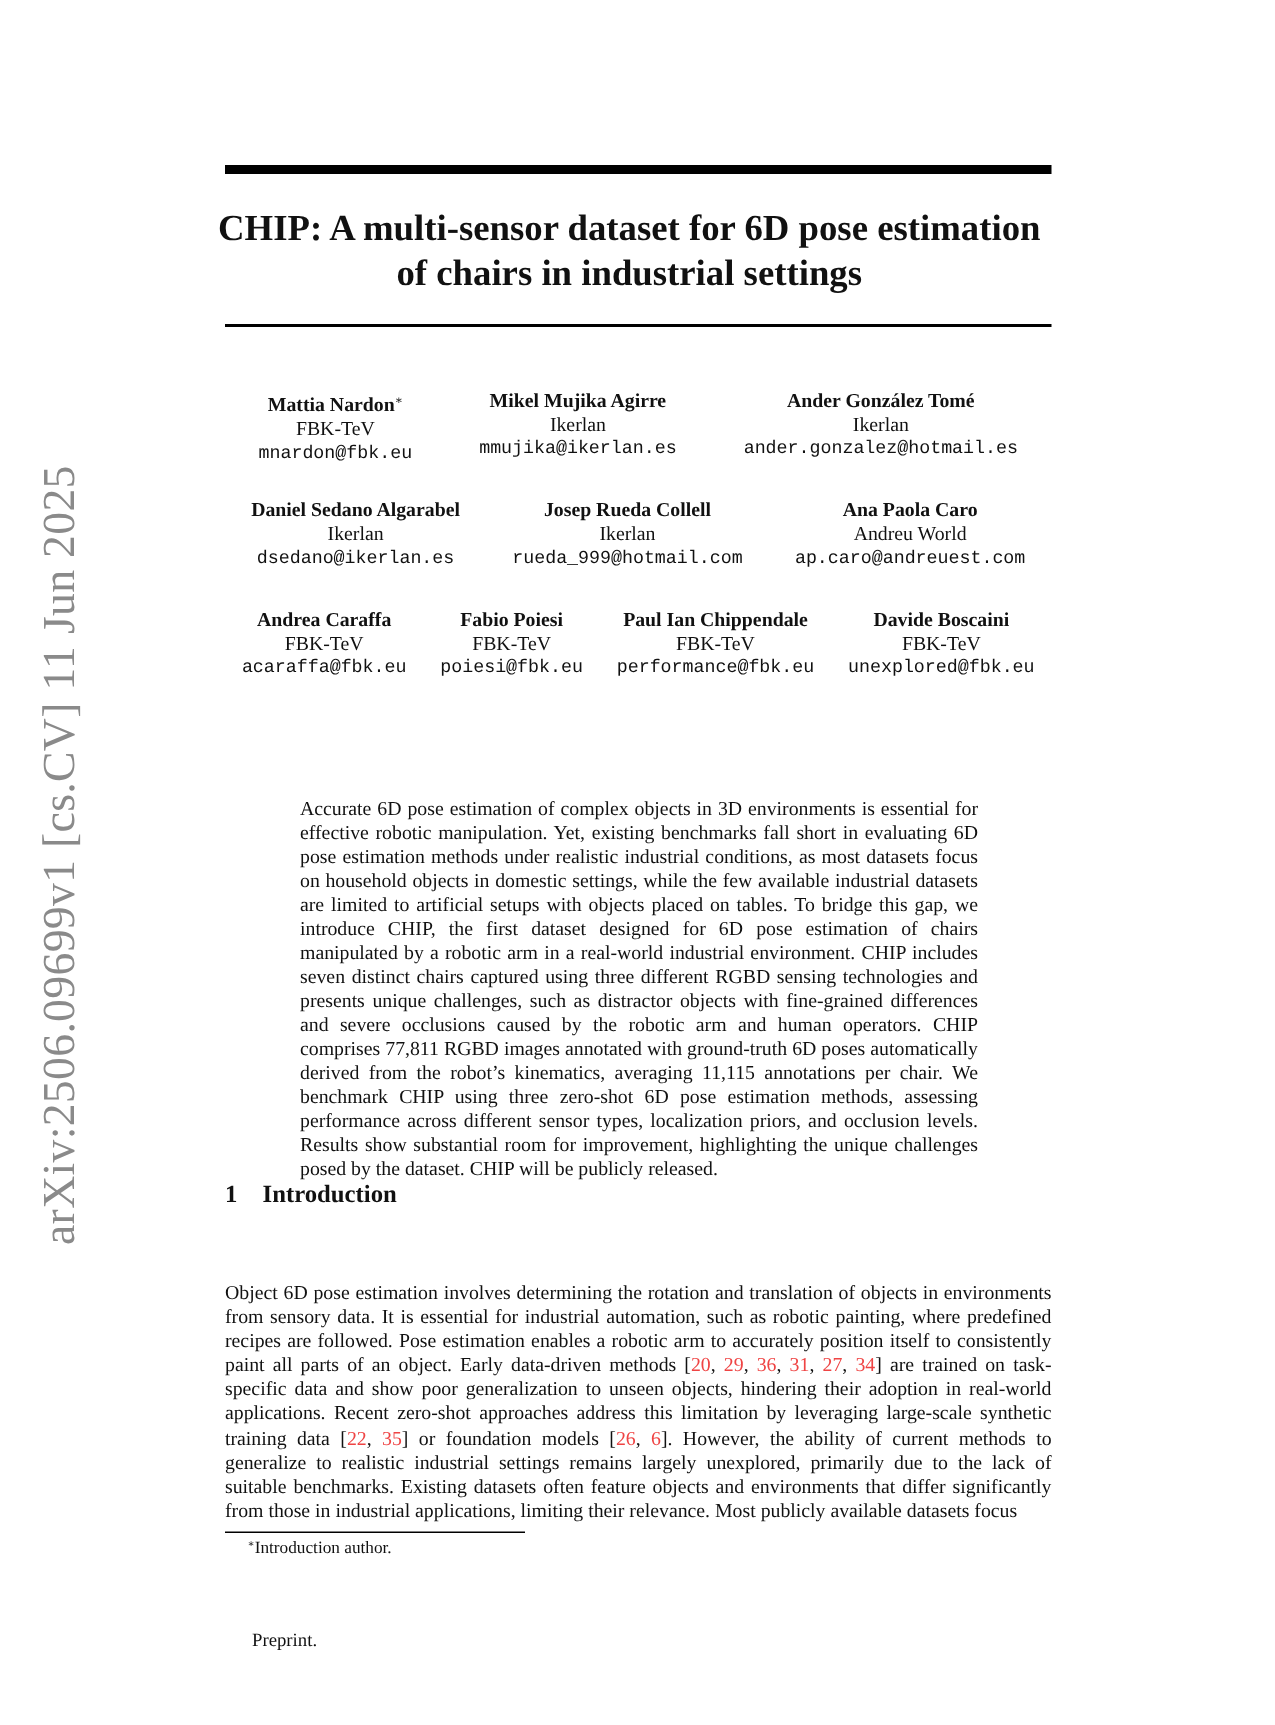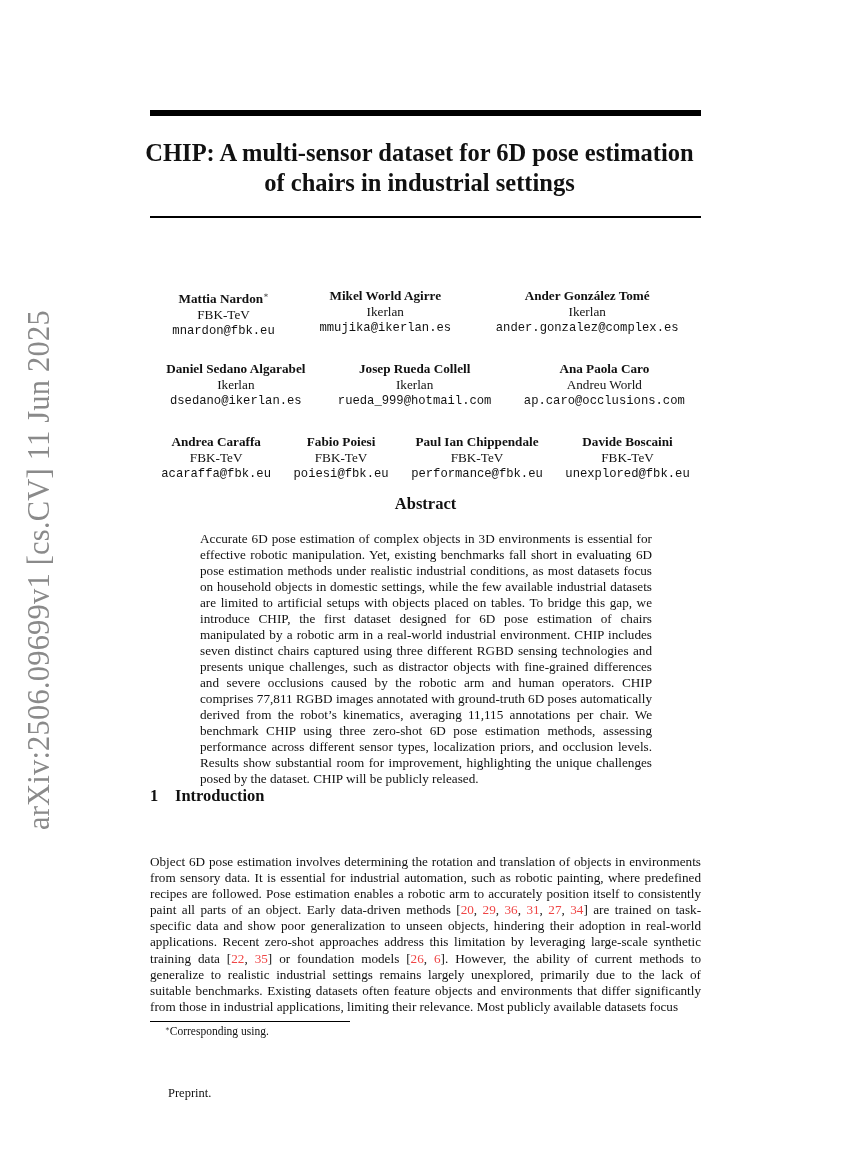--- a/index.html
+++ b/index.html
@@ -20,21 +20,21 @@
   .rule-top { position: absolute; left: 150px; top: 110px; width: 551px; height: 6px; background: #000; }
   .rule-bottom { position: absolute; left: 150px; top: 216px; width: 551px; height: 2px; background: #000; }
 
   .title {
     position: absolute; left: 144px; top: 138px; width: 551px; text-align: center;
     font-weight: bold; font-size: 24.5px; line-height: 30px; margin: 0;
   }
 
   .authors-row { position: absolute; left: 150px; width: 551px; display: flex; justify-content: space-around; }
   .author { text-align: center; font-size: 13.2px; line-height: 16px; white-space: nowrap; }
-  .author .name { font-weight: bold; margin-top: 29px; }
+  .author .name { font-weight: bold; }
   .author .email { font-family: "Liberation Mono", "DejaVu Sans Mono", monospace; font-size: 12.2px; }
   .author sup { font-size: 8px; font-weight: normal; vertical-align: 5px; }
 
   .row1 { top: 259px; }
   .row2 { top: 332px; }
   .row3 { top: 405px; }
 
   .abstract-heading {
     position: absolute; left: 150px; top: 494px; width: 551px; text-align: center;
     font-weight: bold; font-size: 16.5px; margin: 0;
@@ -70,46 +70,46 @@
   <h1 class="title">CHIP: A multi-sensor dataset for 6D pose estimation of chairs in industrial settings</h1>
   <div class="rule-bottom"></div>
 
   <div class="authors-row row1">
     <div class="author">
       <div class="name"><span>Mattia Nardon</span><sup>∗</sup></div>
       <div>FBK-TeV</div>
       <div class="email">mnardon@fbk.eu</div>
     </div>
     <div class="author">
-      <div class="name">Mikel World Agirre</div>
+      <div class="name">Mikel Mujika Agirre</div>
       <div>Ikerlan</div>
       <div class="email">mmujika@ikerlan.es</div>
     </div>
     <div class="author">
       <div class="name">Ander González Tomé</div>
       <div>Ikerlan</div>
-      <div class="email">ander.gonzalez@complex.es</div>
+      <div class="email">ander.gonzalez@hotmail.es</div>
     </div>
   </div>
 
   <div class="authors-row row2">
     <div class="author">
       <div class="name">Daniel Sedano Algarabel</div>
       <div>Ikerlan</div>
       <div class="email">dsedano@ikerlan.es</div>
     </div>
     <div class="author">
       <div class="name">Josep Rueda Collell</div>
       <div>Ikerlan</div>
       <div class="email">rueda_999@hotmail.com</div>
     </div>
     <div class="author">
       <div class="name">Ana Paola Caro</div>
       <div>Andreu World</div>
-      <div class="email">ap.caro@occlusions.com</div>
+      <div class="email">ap.caro@andreuest.com</div>
     </div>
   </div>
 
   <div class="authors-row row3">
     <div class="author">
       <div class="name">Andrea Caraffa</div>
       <div>FBK-TeV</div>
       <div class="email">acaraffa@fbk.eu</div>
     </div>
     <div class="author">
@@ -122,25 +122,24 @@
       <div>FBK-TeV</div>
       <div class="email">performance@fbk.eu</div>
     </div>
     <div class="author">
       <div class="name">Davide Boscaini</div>
       <div>FBK-TeV</div>
       <div class="email">unexplored@fbk.eu</div>
     </div>
   </div>
 
-  <h2 class="abstract-heading">Abstract</h2>
   <p class="abstract-body">Accurate 6D pose estimation of complex objects in 3D environments is essential for effective robotic manipulation. Yet, existing benchmarks fall short in evaluating 6D pose estimation methods under realistic industrial conditions, as most datasets focus on household objects in domestic settings, while the few available industrial datasets are limited to artificial setups with objects placed on tables. To bridge this gap, we introduce CHIP, the first dataset designed for 6D pose estimation of chairs manipulated by a robotic arm in a real-world industrial environment. CHIP includes seven distinct chairs captured using three different RGBD sensing technologies and presents unique challenges, such as distractor objects with fine-grained differences and severe occlusions caused by the robotic arm and human operators. CHIP comprises 77,811 RGBD images annotated with ground-truth 6D poses automatically derived from the robot’s kinematics, averaging 11,115 annotations per chair. We benchmark CHIP using three zero-shot 6D pose estimation methods, assessing performance across different sensor types, localization priors, and occlusion levels. Results show substantial room for improvement, highlighting the unique challenges posed by the dataset. CHIP will be publicly released.</p>
 
   <h2 class="section-heading">
     <span class="num">1</span><span>Introduction</span>
   </h2>
   <p class="intro-body" id="intro-body">Object 6D pose estimation involves determining the rotation and translation of objects in environments from sensory data. It is essential for industrial automation, such as robotic painting, where predefined recipes are followed. Pose estimation enables a robotic arm to accurately position itself to consistently paint all parts of an object. Early data-driven methods [<span class="cite">20</span>, <span class="cite">29</span>, <span class="cite">36</span>, <span class="cite">31</span>, <span class="cite">27</span>, <span class="cite">34</span>] are trained on task-specific data and show poor generalization to unseen objects, hindering their adoption in real-world applications. Recent zero-shot approaches address this limitation by leveraging large-scale synthetic training data [<span class="cite">22</span>, <span class="cite">35</span>] or foundation models [<span class="cite">26</span>, <span class="cite">6</span>].  However, the ability of current methods to generalize to realistic industrial settings remains largely unexplored, primarily due to the lack of suitable benchmarks. Existing datasets often feature objects and environments that differ significantly from those in industrial applications, limiting their relevance. Most publicly available datasets focus</p>
 
   <div class="footnote-rule"></div>
-  <p class="footnote"><sup>∗</sup><span>Corresponding using.</span></p>
+  <p class="footnote"><sup>∗</sup><span>Introduction author.</span></p>
 
   <p class="preprint">Preprint.</p>
 </div>
 
 </body></html>

